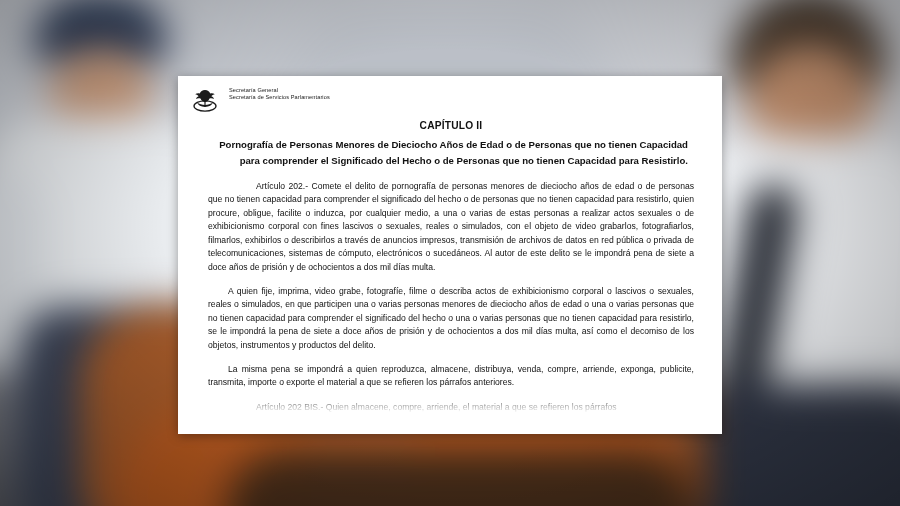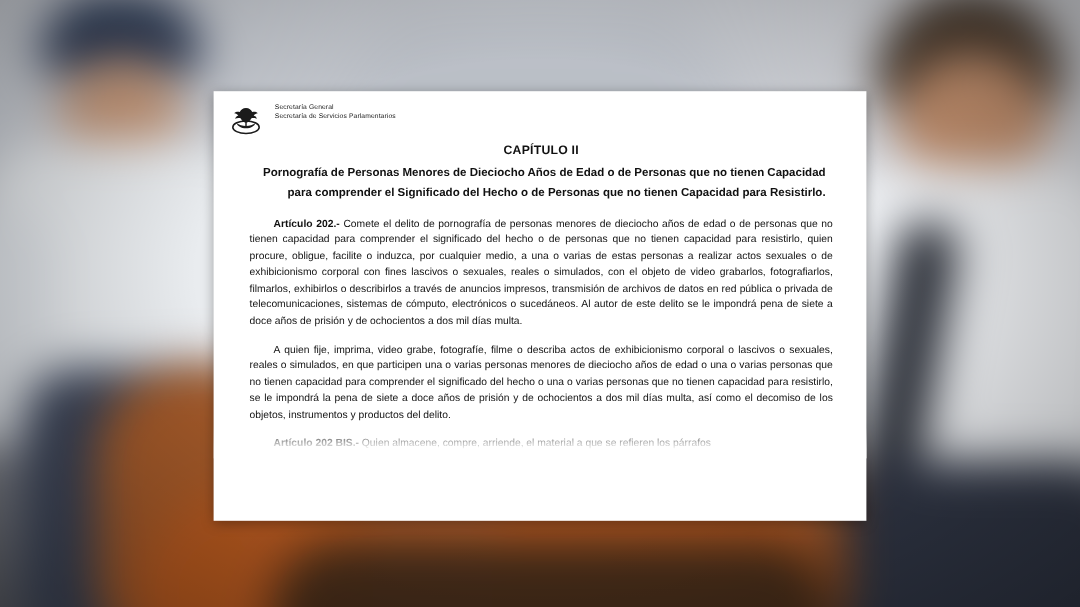--- a/index.html
+++ b/index.html
@@ -117,21 +117,21 @@
     line-height: 1.62;
     margin: 0 6px 12px 6px;
   }
   p.art {
     font-size: 8.6px;
     line-height: 1.56;
     text-align: justify;
     margin: 0 0 11px 0;
     text-indent: 20px;
   }
-  p.art b { font-weight: bold; }
+  p.art b { font-weight: normal; margin-left: 28px; }
   .fade-last {
     position: relative;
   }
   .fade-last::after {
     content: "";
     position: absolute;
     left: -30px;
     right: -30px;
     bottom: -6px;
     height: 26px;
@@ -185,18 +185,19 @@
     </div>
 
     <div class="doc-body">
       <div class="chapter">CAPÍTULO II</div>
       <div class="chapter-title">Pornografía de Personas Menores de Dieciocho Años de Edad o de Personas que no tienen Capacidad para comprender el Significado del Hecho o de Personas que no tienen Capacidad para Resistirlo.</div>
 
       <p class="art"><b>Artículo 202.-</b><span> Comete el delito de pornografía de personas menores de dieciocho años de edad o de personas que no tienen capacidad para comprender el significado del hecho o de personas que no tienen capacidad para resistirlo, quien procure, obligue, facilite o induzca, por cualquier medio, a una o varias de estas personas a realizar actos sexuales o de exhibicionismo corporal con fines lascivos o sexuales, reales o simulados, con el objeto de video grabarlos, fotografiarlos, filmarlos, exhibirlos o describirlos a través de anuncios impresos, transmisión de archivos de datos en red pública o privada de telecomunicaciones, sistemas de cómputo, electrónicos o sucedáneos. Al autor de este delito se le impondrá pena de siete a doce años de prisión y de ochocientos a dos mil días multa.</span></p>
 
       <p class="art"><span>A quien fije, imprima, video grabe, fotografíe, filme o describa actos de exhibicionismo corporal o lascivos o sexuales, reales o simulados, en que participen una o varias personas menores de dieciocho años de edad o una o varias personas que no tienen capacidad para comprender el significado del hecho o una o varias personas que no tienen capacidad para resistirlo, se le impondrá la pena de siete a doce años de prisión y de ochocientos a dos mil días multa, así como el decomiso de los objetos, instrumentos y productos del delito.</span></p>
 
+      <p class="art"><span>La misma pena se impondrá a quien reproduzca, almacene, distribuya, venda, compre, arriende, exponga, publicite, transmita, importe o exporte el material a que se refieren los párrafos anteriores.</span></p>
 
       <p class="art fade-last"><b>Artículo 202 BIS.-</b><span> Quien almacene, compre, arriende, el material a que se refieren los párrafos</span></p>
     </div>
 
   </div>
 </div>
 
 </body></html>

